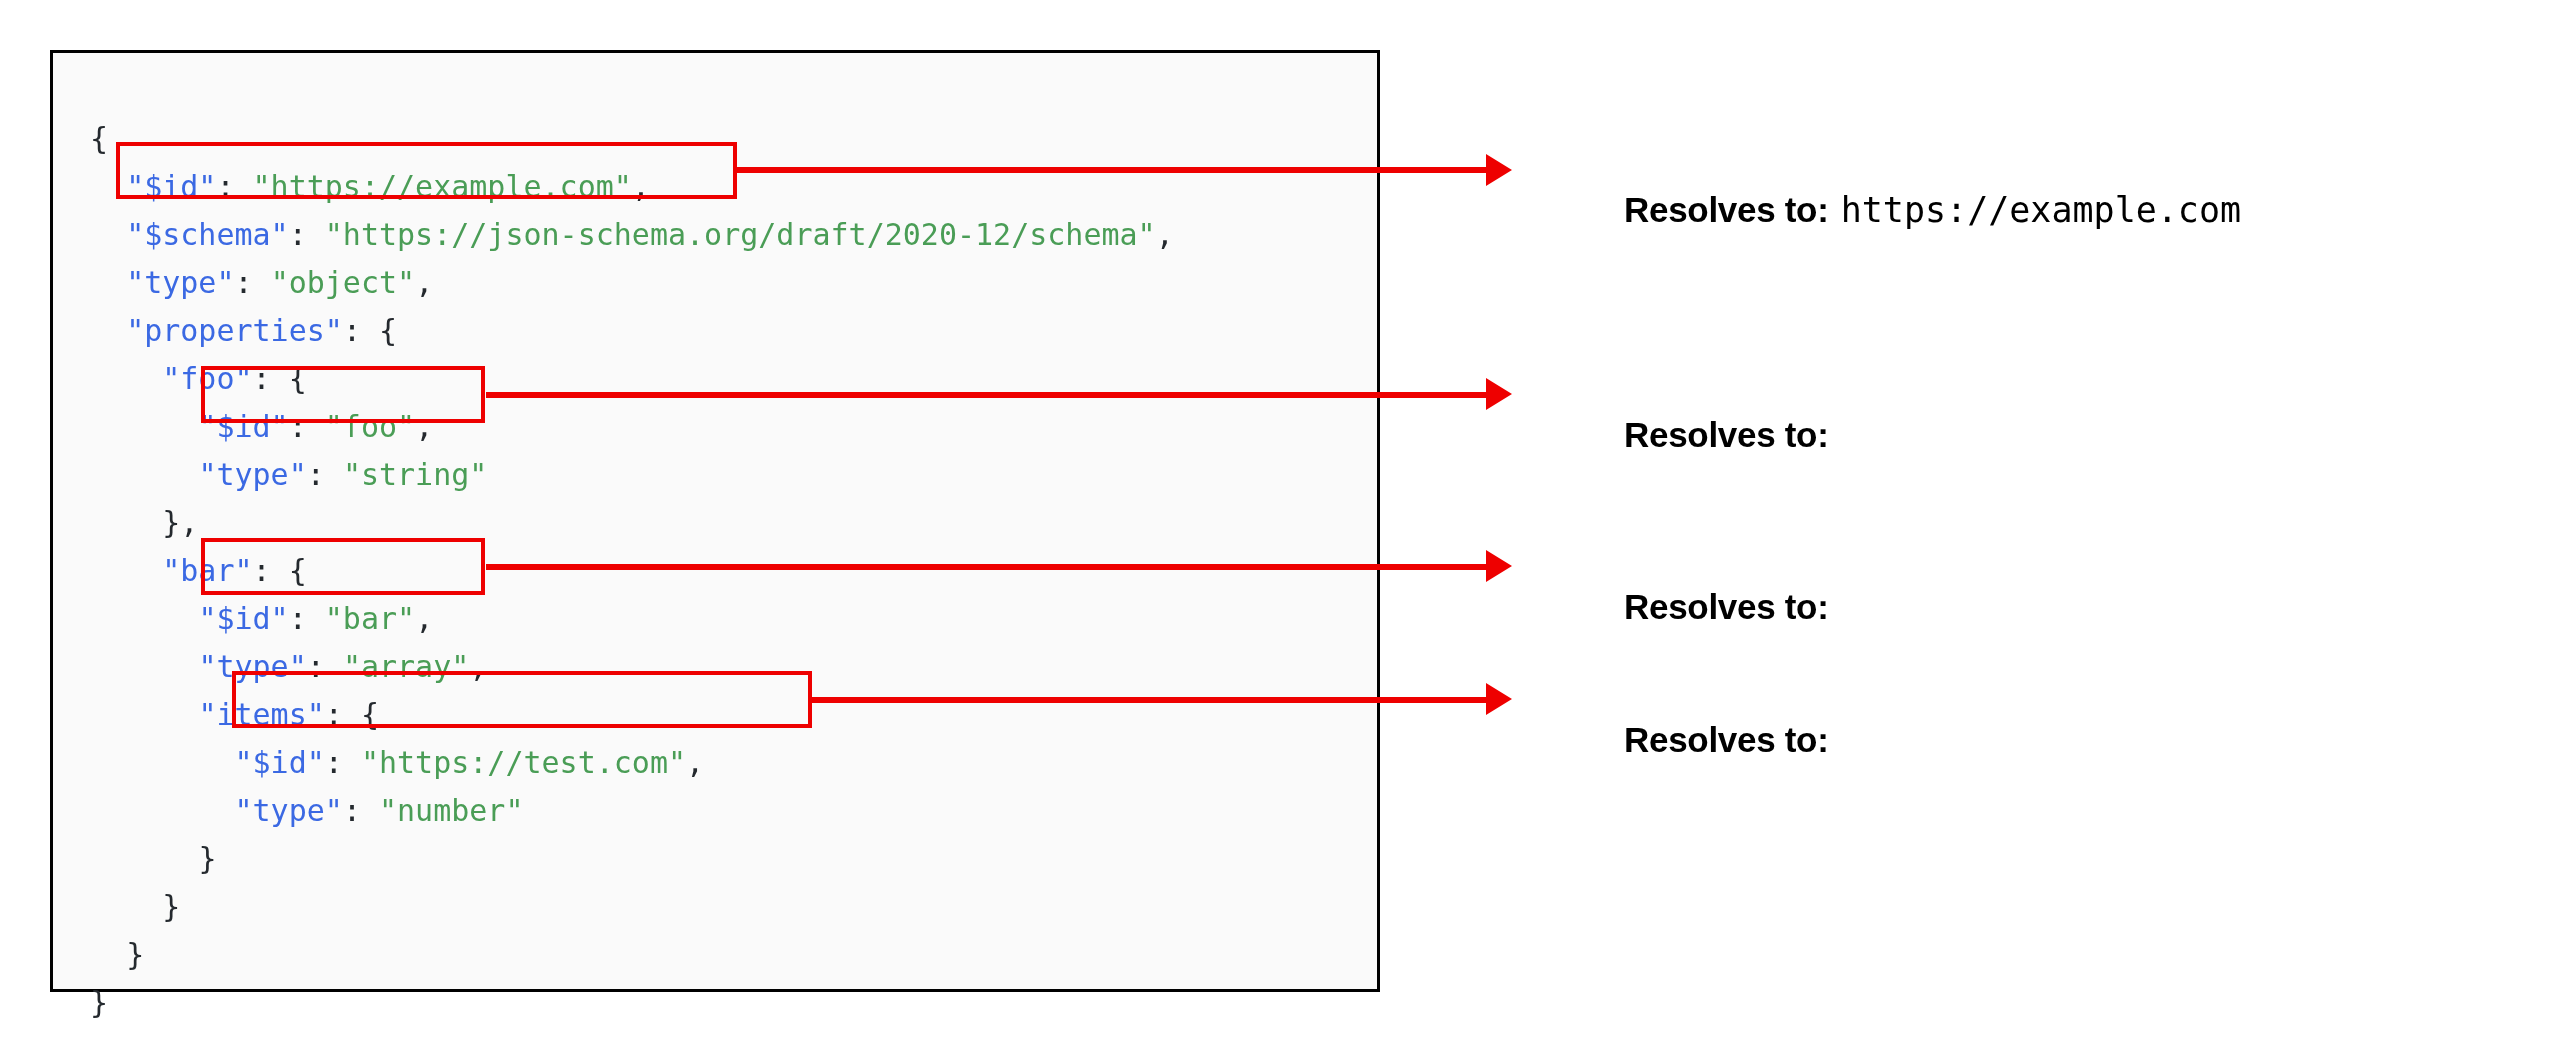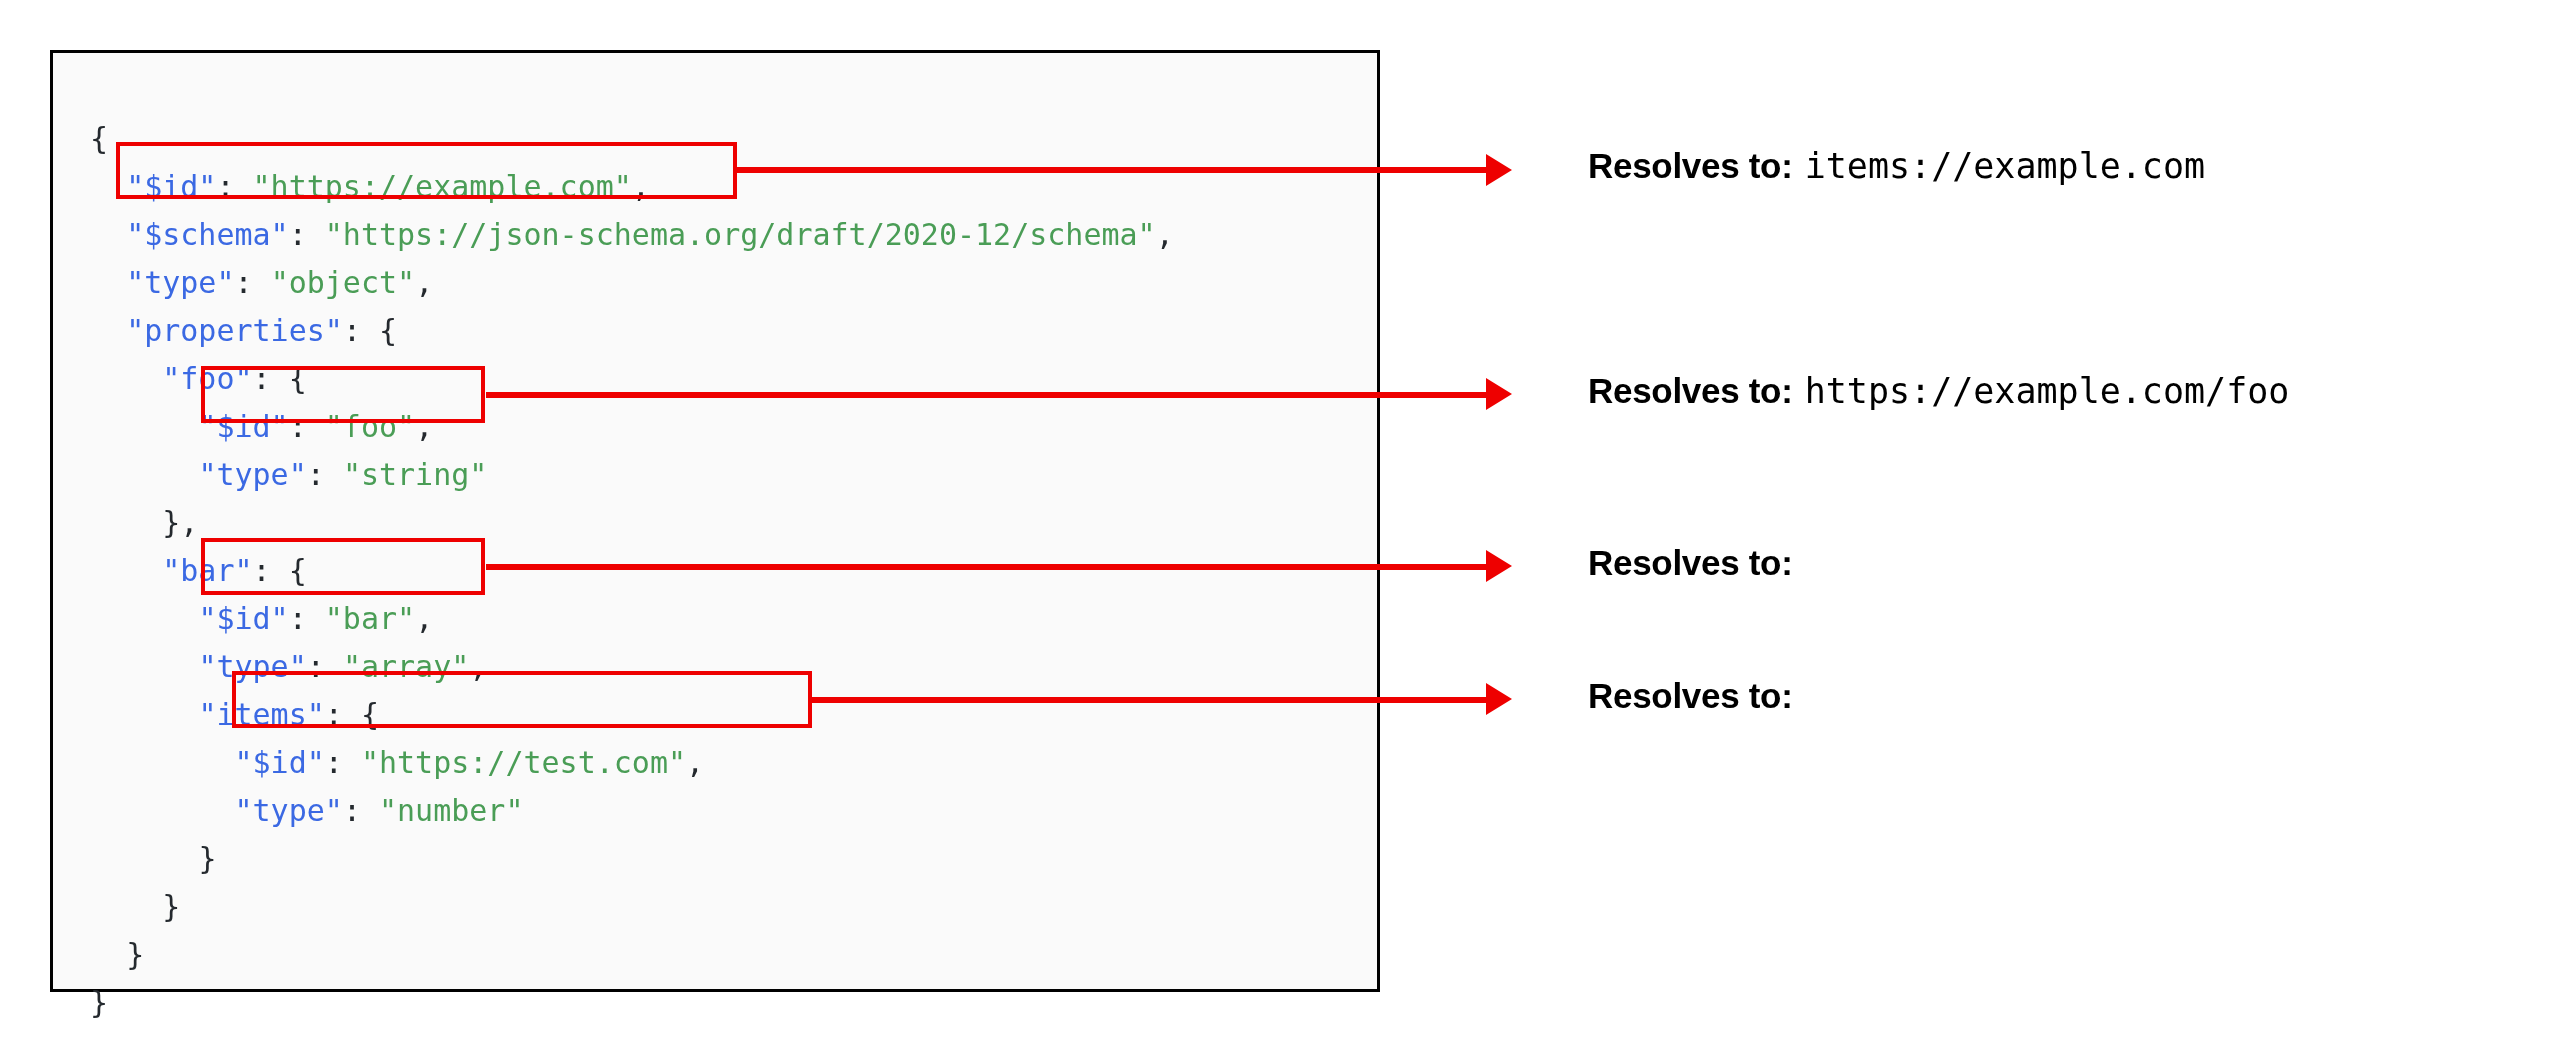--- a/index.html
+++ b/index.html
@@ -62,24 +62,25 @@
     width: 0;
     height: 0;
     border-top: 16px solid transparent;
     border-bottom: 16px solid transparent;
     border-left: 26px solid #ee0000;
   }
 
   
   .annot {
     position: absolute;
-    left: 1588px;
+    left: 1624px;
     display: flex;
     align-items: flex-end;
     white-space: nowrap;
+    margin-top: 44px;
   }
   .annot-label {
     font-family: "Liberation Sans", sans-serif;
     font-weight: bold;
     font-size: 35px;
     color: #000000;
     letter-spacing: -0.3px;
   }
   .annot-url {
     font-family: "DejaVu Sans Mono", "Liberation Mono", monospace;
@@ -107,25 +108,24 @@
     <div class="arrow-line" style="left: 486px; top: 392px; width: 1001px; background: rgb(238, 0, 0);"></div>
     <div class="arrow-head" style="left: 1486px; top: 378px; border-left-color: rgb(238, 0, 0);"></div>
     <div class="arrow-line" style="left: 486px; top: 564px; width: 1001px; background: rgb(238, 0, 0);"></div>
     <div class="arrow-head" style="left: 1486px; top: 550px; border-left-color: rgb(238, 0, 0);"></div>
     <div class="arrow-line" style="left: 811px; top: 697px; width: 675px; background: rgb(238, 0, 0);"></div>
     <div class="arrow-head" style="left: 1486px; top: 683px; border-left-color: rgb(238, 0, 0);"></div>
   </div>
 <div id="annotation-layer">
     <div class="annot" style="top: 146px;">
       <span class="annot-label">Resolves to:</span>
-      <span class="annot-url">items://example.com</span>
+      <span class="annot-url">https://example.com</span>
     </div>
     <div class="annot" style="top: 371px;">
       <span class="annot-label">Resolves to:</span>
-      <span class="annot-url">https://example.com/foo</span>
     </div>
     <div class="annot" style="top: 543px;">
       <span class="annot-label">Resolves to:</span>
     </div>
     <div class="annot" style="top: 676px;">
       <span class="annot-label">Resolves to:</span>
     </div>
   </div>
 
 

